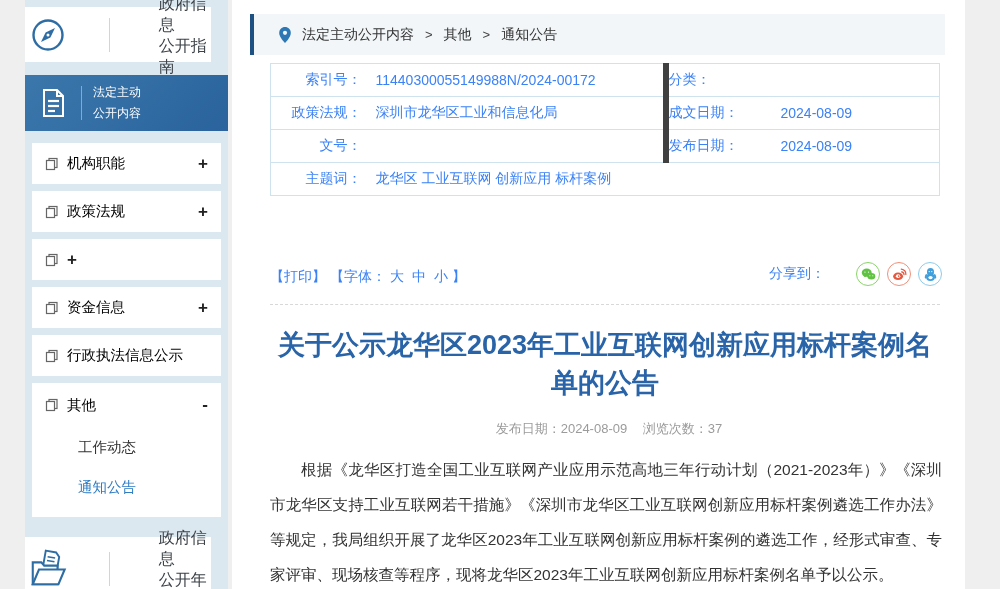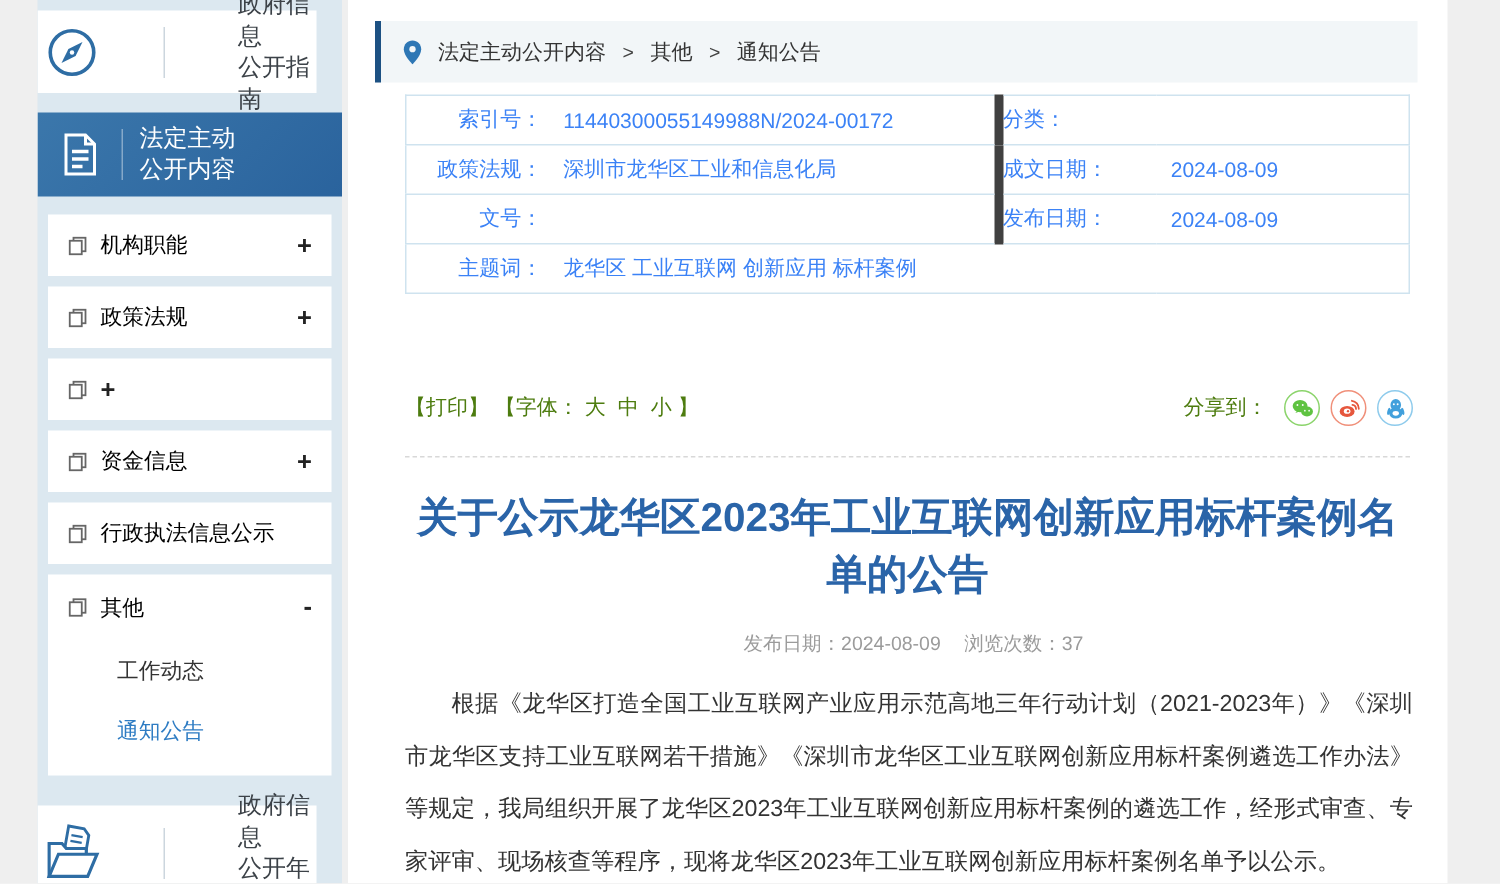--- a/index.html
+++ b/index.html
@@ -15,57 +15,57 @@
   .sidebar { position:absolute; left:25px; top:0; width:203px; height:589px; background:#dce8f0; overflow:hidden; }
   .side-card { background:#fff; display:flex; align-items:center; cursor:pointer;gap:38px; }
   .guide-card { position:absolute; left:0; top:7px; width:186px; height:55px; }
   .report-card{ position:absolute; left:0; top:537px; width:186px; height:64px; }
   .card-icon { width:56px; display:flex; justify-content:center; align-items:center; }
   .card-div { width:1px; height:34px; background:#ccd6de; }
   .card-text { padding-left:11px; font-size:16px; line-height:21px; color:#3c4248; }
   .section-card { position:absolute; left:0; top:75px; width:203px; height:56px;
     background:linear-gradient(135deg,#3b77ab,#2a639d); display:flex; align-items:center; cursor:pointer; }
   .section-card .card-div { background:rgba(255,255,255,.4); }
-  .section-card .card-text { color:#fff; font-size:16px; }
+  .section-card .card-text { color:#fff; font-size:12px; }
   .menu-item { position:absolute; left:7px; width:189px; height:41px; background:#fff;
     display:flex; align-items:center; padding:0 13px; cursor:pointer; }
   .menu-item .pages { margin-right:8px; flex:none; display:flex; }
   .menu-label { flex:1; font-size:14.5px; color:#000000; }
   .expander { font-size:17px; font-weight:bold; color:#222; }
   .other-card { position:absolute; left:7px; top:383px; width:189px; height:134px; background:#fff; }
   .other-head { height:44px; display:flex; align-items:center; padding:0 13px; cursor:pointer; }
   .sub-item { height:40px; display:flex; align-items:center; padding-left:46px; font-size:14.5px; color:#333; cursor:pointer; }
   .sub-item.active { color:#2e7cc3; }
 
   
   .breadcrumb { position:absolute; left:18px; top:14px; width:695px; height:41px;
     background:#f2f6f8; border-left:4px solid #1d5183; display:flex; align-items:center;
-    padding-left:14px; font-size:14px; color:#333; }
+    padding-left:24px; font-size:14px; color:#333; }
   .crumb { cursor:pointer; }
   .crumb-sep { margin:0 11px; color:#444; font-size:13px; }
   .pin { margin-right:10px; display:flex; }
 
   
   .doc-table { position:absolute; left:38px; top:63px; width:670px; border-collapse:collapse;
     border:1px solid #cfe3ef; font-size:14px; color:#3b82f6; table-layout:fixed; }
   .doc-table td { height:33px; border-bottom:1px solid #cfe3ef; }
   .doc-table tr:last-child td { border-bottom:none; }
   td.lbl  { width:95px;  text-align:right; padding-right:4px; }
   td.val  { width:300px; padding-left:10px; }
   td.lbl2 { width:105px; text-align:left; padding-right:4px; border-left:6px solid #404040;margin-top:19px; }
   td.val2 { padding-left:10px; }
   td.fullval { padding-left:10px; }
 
   
   .tools { position:absolute; left:38px; top:258px; width:672px; height:28px;
-    display:flex; justify-content:space-between; align-items:center; font-size:14px; color:#4d7c0f;gap:33px; }
+    display:flex; justify-content:space-between; align-items:flex-end; font-size:14px; color:#3b82f6;gap:33px; }
   .tools-left span { cursor:pointer; }
   .fsize { margin:0 4px; cursor:pointer; }
   .share { display:flex; align-items:center; }
-  .share-label { margin-right:4px; }
+  .share-label { margin-right:24px; }
   .share-btn { width:24px; height:24px; border-radius:50%; margin-left:7px; display:flex;
     align-items:center; justify-content:center; cursor:pointer; background:#fff; }
   .share-wechat { border:1px solid #8bd46b; }
   .share-weibo  { border:1px solid #f0907a; }
   .share-qq     { border:1px solid #8ecbec; }
 
   
   .dash { position:absolute; left:38px; top:304px; width:670px; border-top:1px dashed #d8d8d8; }
   .art-title { position:absolute; left:38px; top:326px; width:670px; text-align:center;
     font-size:27px; font-weight:bold; color:#2a64a8; line-height:38px; }

